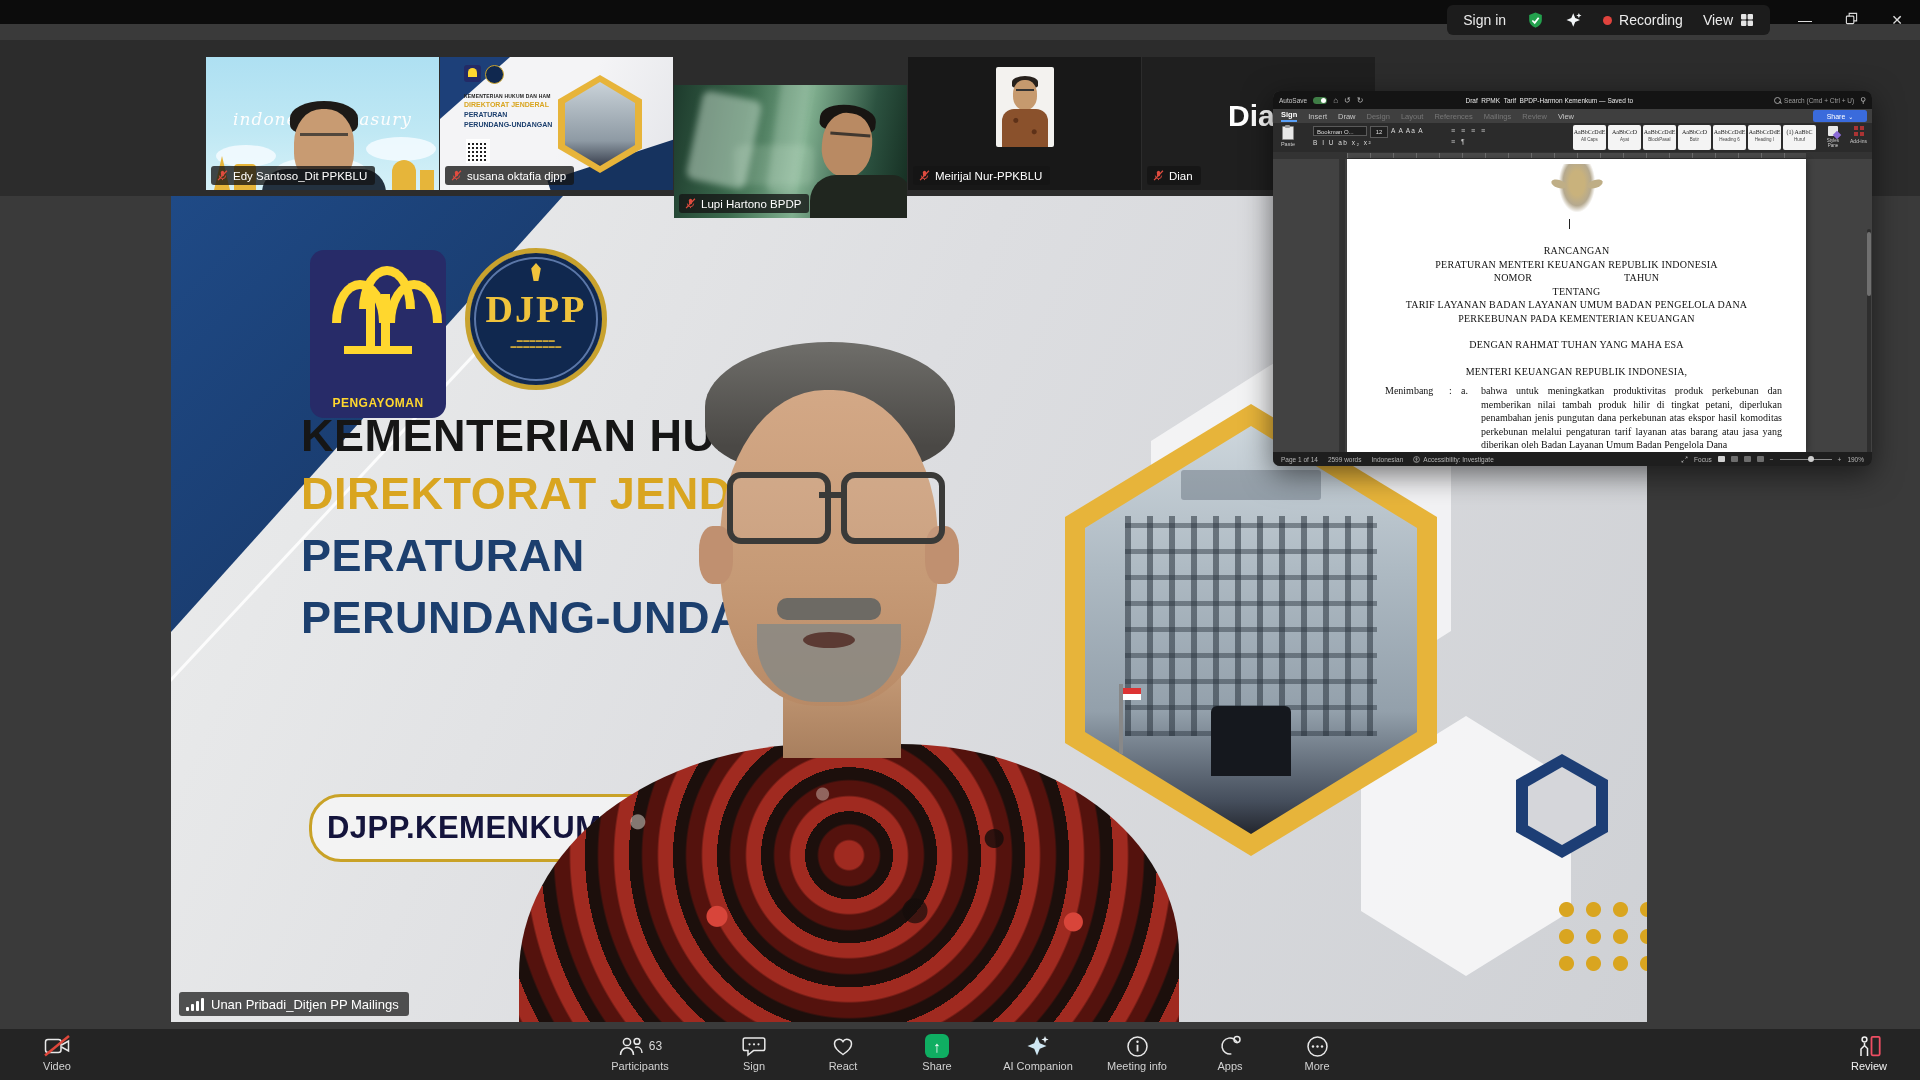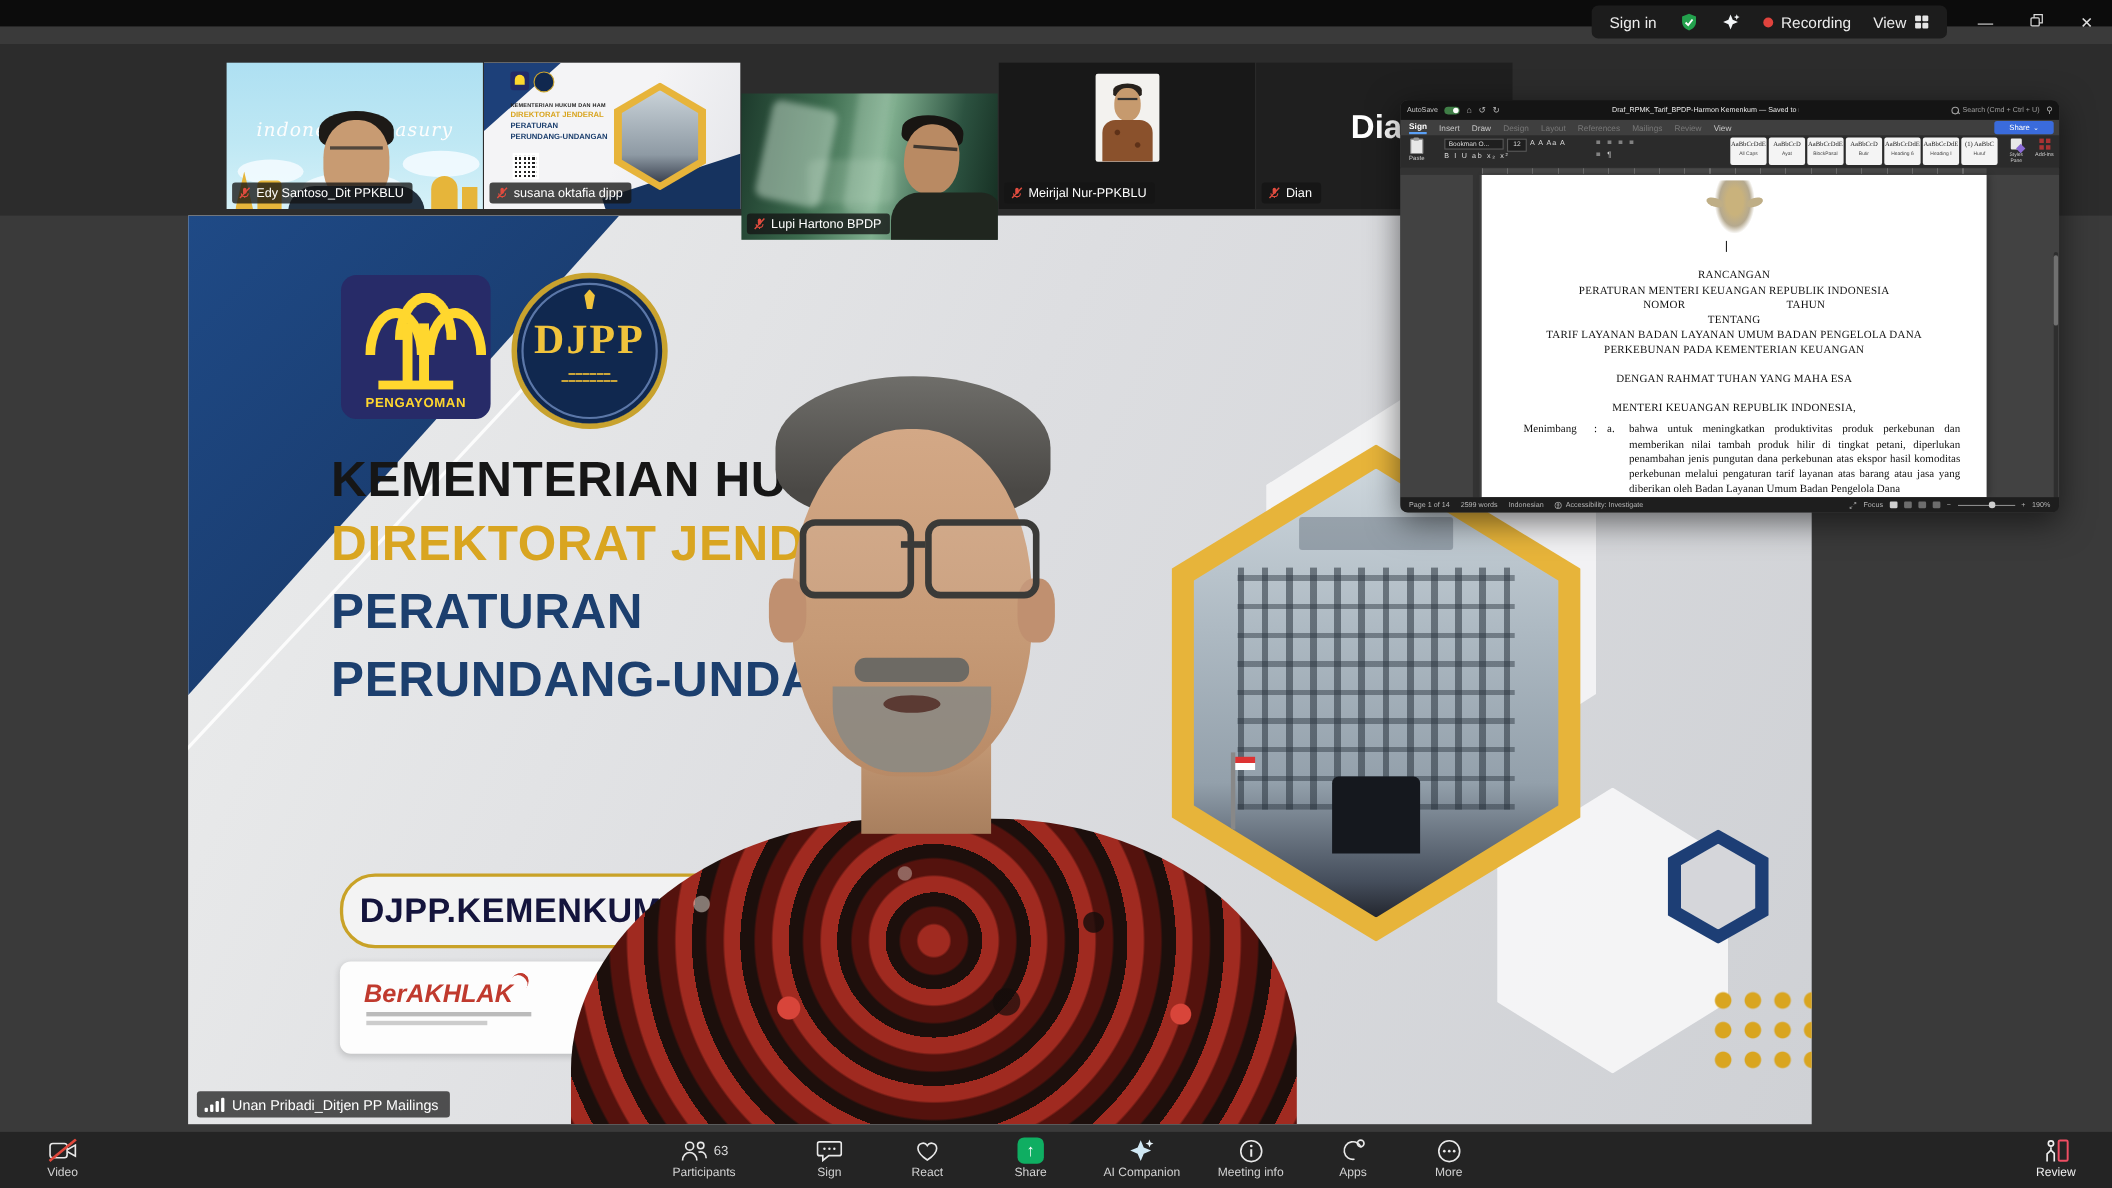--- a/index.html
+++ b/index.html
@@ -65,21 +65,21 @@
     radial-gradient(circle at 70% 60%,#5e3118 0 2px,transparent 3px),#8a512c;border-radius:12px 12px 0 0;}
   
   .t5{background:#1f1f1f;}
   .t5-big{position:absolute;left:86px;top:42px;color:#fff;font-size:30px;font-weight:700;}
   
   #stage{position:absolute;left:171px;top:196px;width:1476px;height:826px;z-index:5;overflow:hidden;
     background:linear-gradient(115deg,#eceded 0%,#dddee1 45%,#cfd1d5 100%);}
   .wedge{position:absolute;left:0;top:0;width:392px;height:436px;background:linear-gradient(135deg,#1f4a86,#163360);
     clip-path:polygon(0 0,100% 0,0 100%);}
   .wline{position:absolute;left:-140px;top:300px;width:620px;height:3px;background:rgba(255,255,255,.85);transform:rotate(-47deg);}
-  .logo1{position:absolute;left:139px;top:54px;width:136px;height:131px;background:#272b68;border-radius:14px;}
+  .logo1{position:absolute;left:139px;top:54px;width:136px;height:168px;background:#272b68;border-radius:14px;}
   .logo1 .arc{position:absolute;border:9px solid #ffd72e;border-bottom:none;border-radius:50% 50% 0 0/100% 100% 0 0;}
   .logo1 .trunk{position:absolute;background:#ffd72e;}
   .logo1 .lbl{position:absolute;left:0;right:0;bottom:8px;text-align:center;color:#ffd72e;font-size:12px;font-weight:800;letter-spacing:.5px;}
   .logo2{position:absolute;left:294px;top:52px;width:132px;height:132px;border-radius:50%;
     background:#10284f;border:5px solid #c8a22e;box-shadow:inset 0 0 0 4px #10284f,inset 0 0 0 6px #5b77a8;}
   .logo2 .djpp{position:absolute;left:0;right:0;top:34px;text-align:center;color:#f0c33c;
     font-family:"Liberation Serif",serif;font-size:38px;font-weight:700;letter-spacing:2px;}
   .logo2 .sub{position:absolute;left:0;right:0;top:84px;text-align:center;color:#caa53a;font-size:6px;letter-spacing:.4px;}
   .logo2 .crown{position:absolute;left:58px;top:10px;width:16px;height:18px;background:#f0c33c;
     clip-path:polygon(50% 0,80% 30%,65% 100%,35% 100%,20% 30%);}
@@ -405,26 +405,20 @@
     <span class="djpp">DJPP</span>
     <span class="sub">▬▬▬▬▬▬<br>▬▬▬▬▬▬▬▬</span>
   </div>
 
   <div class="hl hl1">KEMENTERIAN HUKUM</div>
   <div class="hl hl2">DIREKTORAT JENDERAL</div>
   <div class="hl hl3">PERATURAN</div>
   <div class="hl hl4">PERUNDANG-UNDANGAN</div>
 
   <div class="webpill">DJPP.KEMENKUM.GO.ID</div>
-  <div class="berkard">
-    <span class="bk">BerAKHLAK</span>
-    <span class="tl"></span>
-      <span class="tl2"></span>
-      <span class="circ"></span>
-  </div>
 
   <div>
     <div class="sp-torso"></div>
     <div class="sp-neck"></div>
     <div class="sp-hair"></div>
     <div class="sp-face"></div>
     <span class="sp-ear" style="left:528px;"></span>
     <span class="sp-ear" style="left:754px;"></span>
     <span class="sp-glass" style="left:556px;"></span>
     <span class="sp-glass" style="left:670px;"></span>

